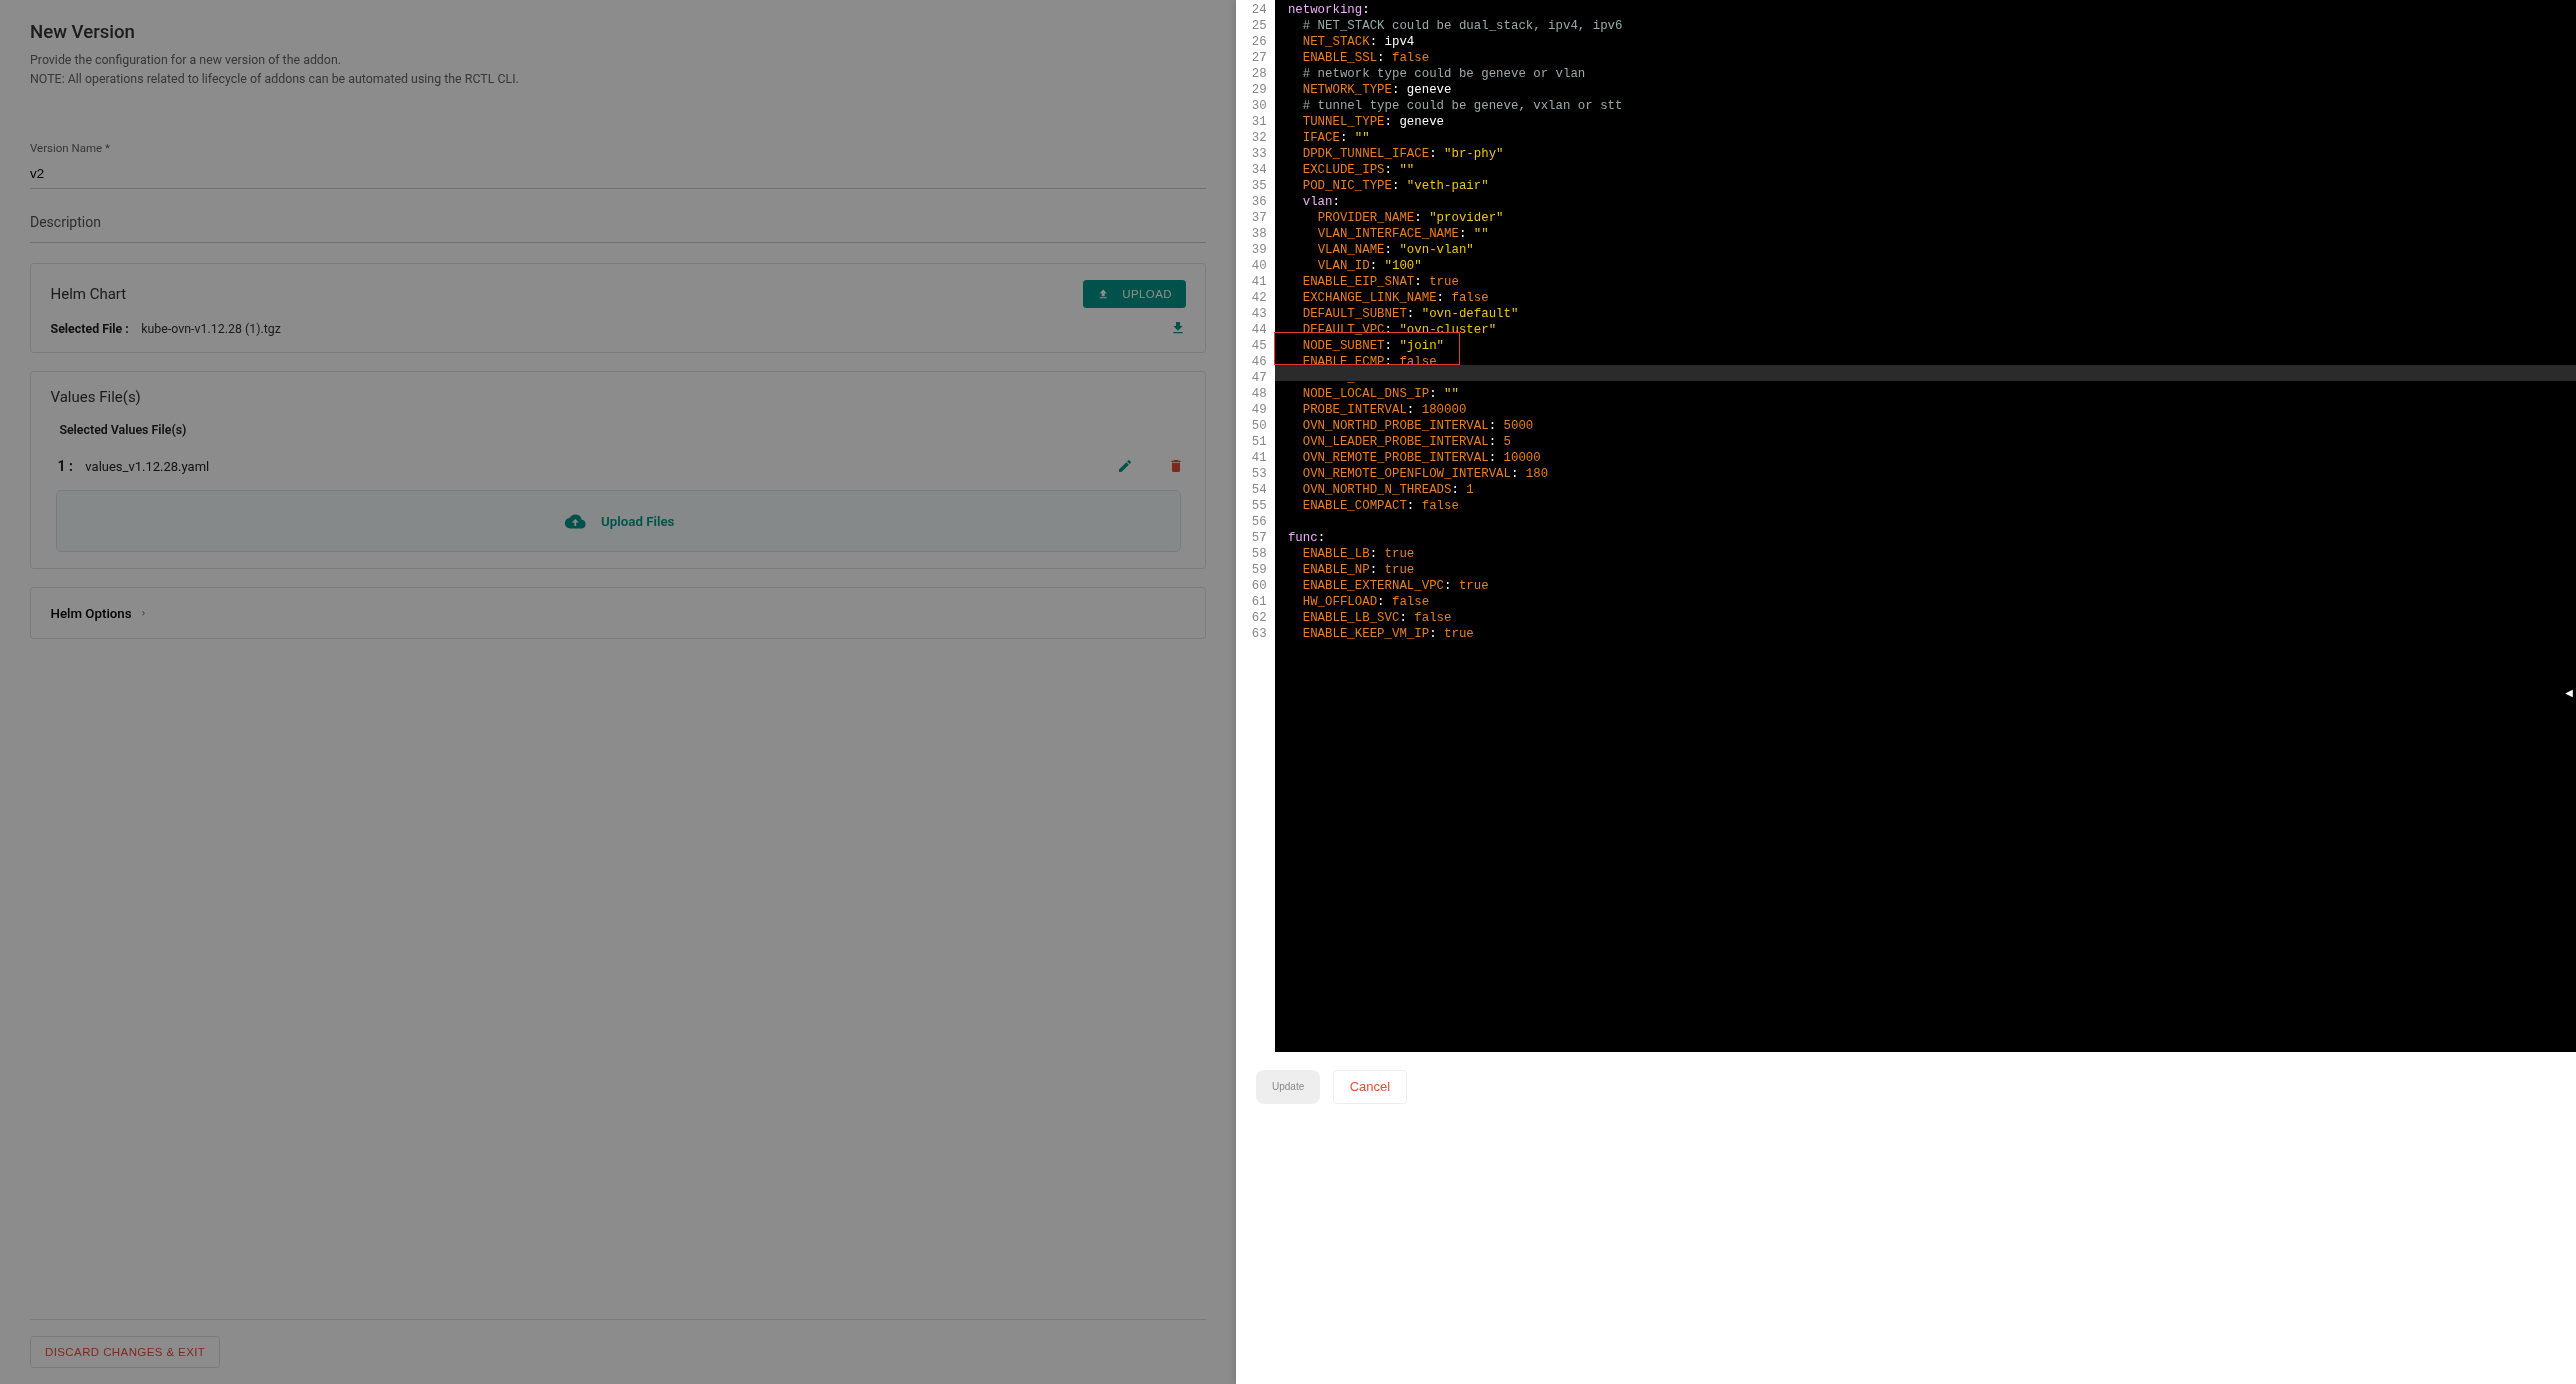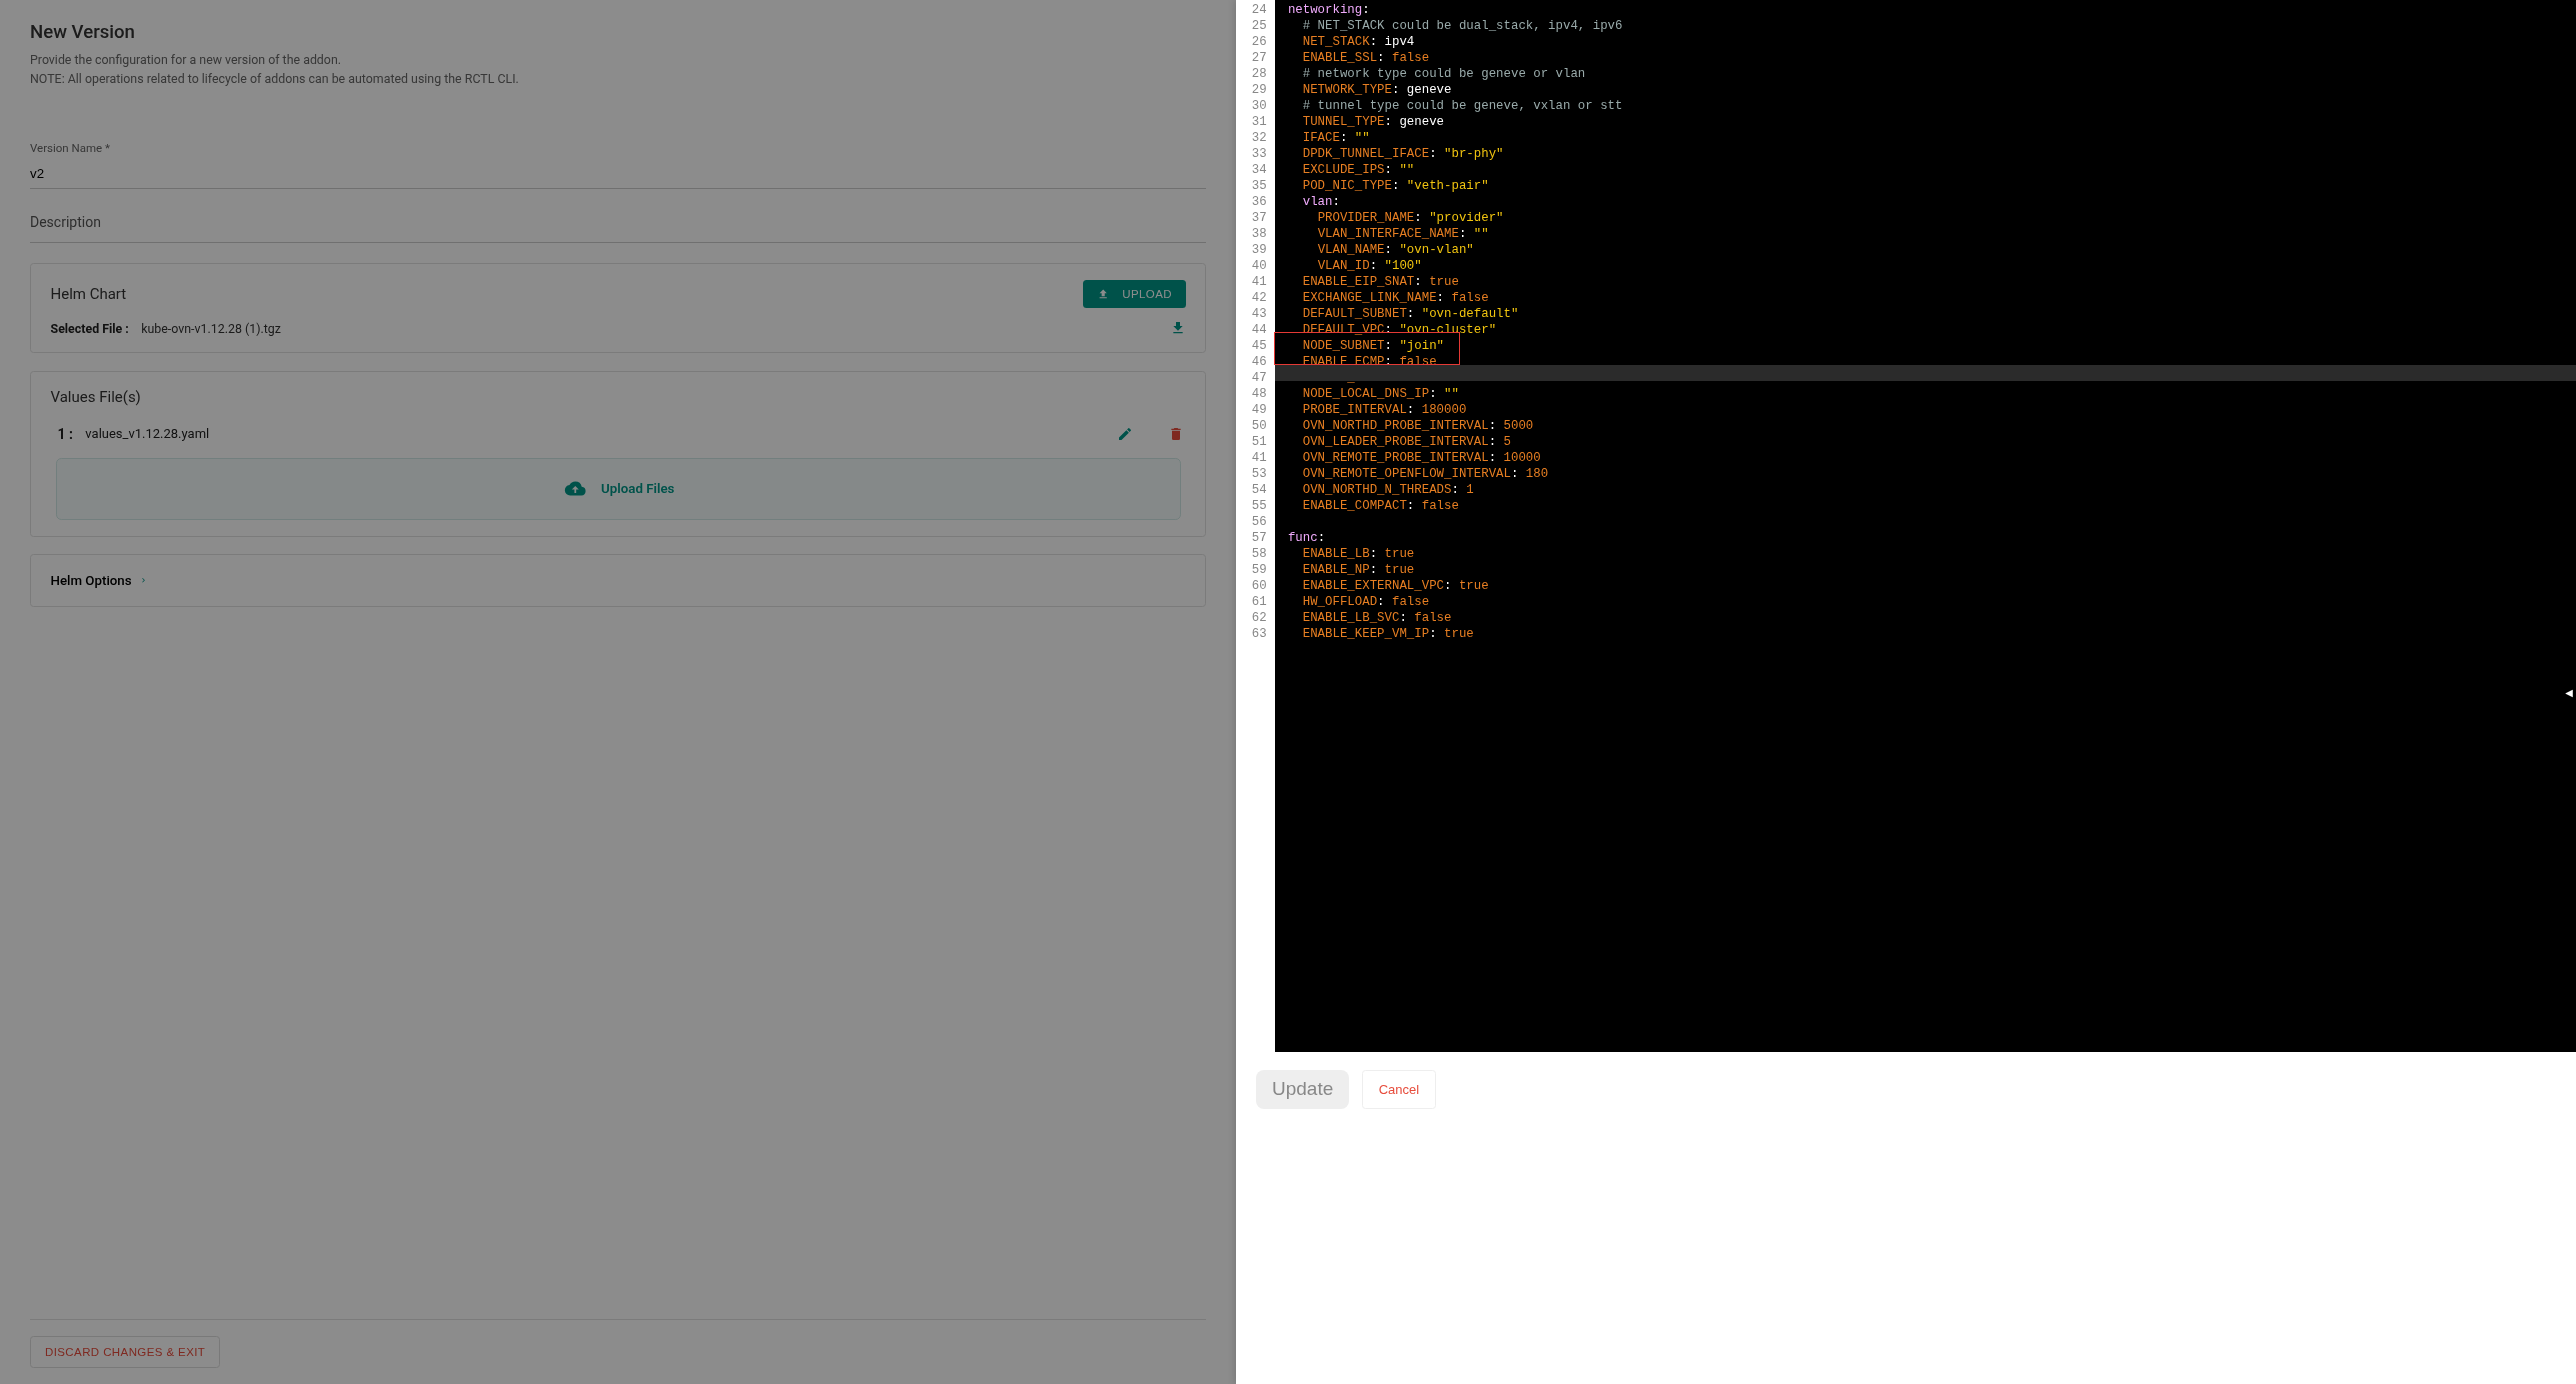--- a/index.html
+++ b/index.html
@@ -98,21 +98,21 @@
   .tok-num { color: #e67e22; }
   .tok-com { color: #9aa; }
   .tok-root{ color: #f0abfc; }
   .tok-pun { color: #fff; }
 
   .drawer-buttons {
     padding: 17.7px 19.5px; display: flex; gap: 12.4px;
   }
   .btn-update {
     background: #eee; border: none; color: #888; padding: 8.9px 16px;
-    border-radius: 8px; font-size: 19px; cursor: default;
+    border-radius: 8px; font-size: 10px; cursor: default;
   }
   .btn-cancel {
     background: #fff; border: 0.9px solid #eee; color: #e74c3c; padding: 8.9px 16px;
     border-radius: 3.5px; font-size: 13px; cursor: pointer;
   }
 
   .close-handle {
     position:absolute; right:0; top:50%; transform:translateY(-50%);
     width:14px; height:32px; background:#000; border-radius:7px 0 0 7px;
     z-index:5; color:#fff; display:flex;align-items:center;justify-content:center;font-size:9.8px;
@@ -153,20 +153,21 @@
       <span class="download-icon">
         <svg width="16" height="16" viewBox="0 0 24 24" fill="#009688">
             <path d="M19 9h-4V3H9v6H5l7 7 7-7zM5 18v2h14v-2H5z"></path>
           </svg>
       </span>
     </div>
   </div>
 
   <div class="card">
     <div class="card-title" style="margin-bottom:16px;">Values File(s)</div>
+    <div class="sub-label">Selected Values File(s)</div>
     <div class="value-file-row">
       <span class="idx">1 :</span>
       <span class="vfname">values_v1.12.28.yaml</span>
       <span class="edit-icon">
         <svg width="16" height="16" viewBox="0 0 24 24" fill="#009688">
             <path d="M3 17.25V21h3.75L17.81 9.94l-3.75-3.75L3 17.25zM20.71 7.04a1 1 0 0 0 0-1.41l-2.34-2.34a1 1 0 0 0-1.41 0l-1.83 1.83 3.75 3.75 1.83-1.83z"></path>
           </svg>
       </span>
       <span class="del-icon">
         <svg width="16" height="16" viewBox="0 0 24 24" fill="#e74c3c">

